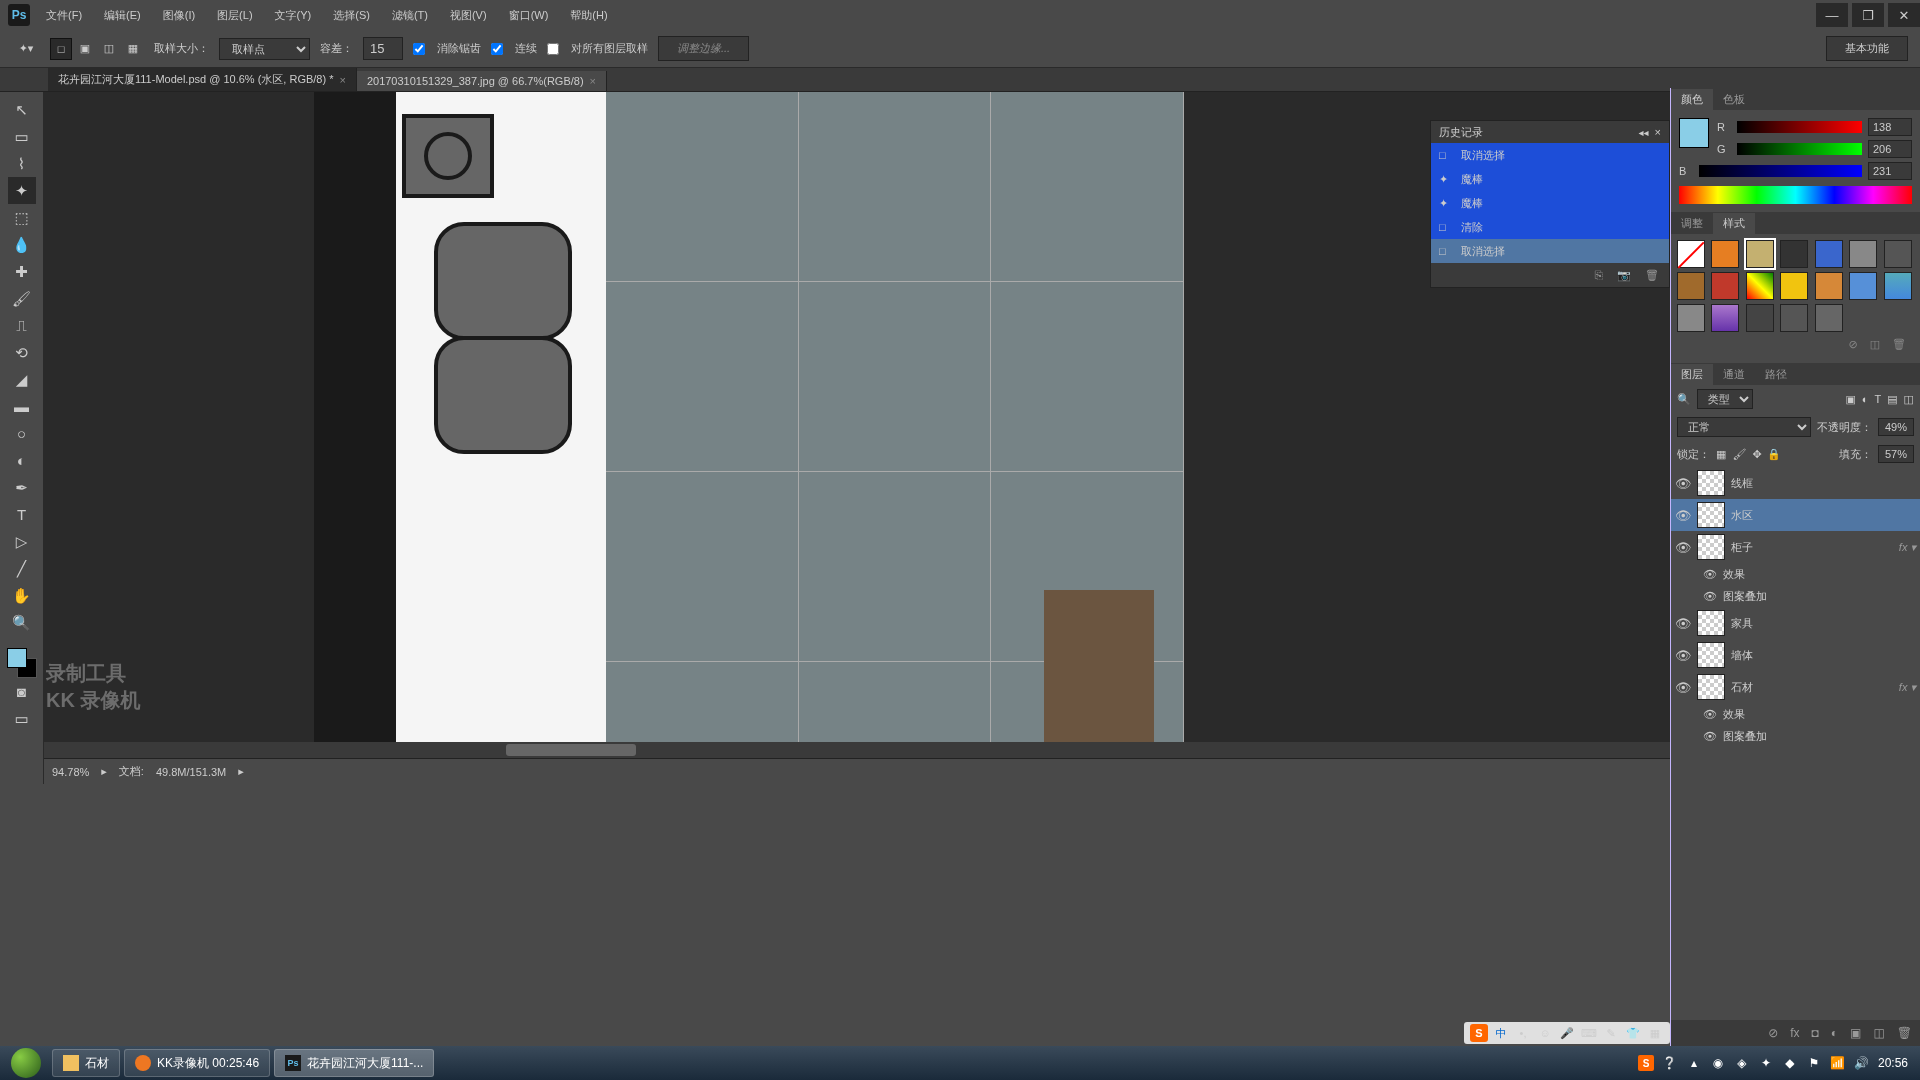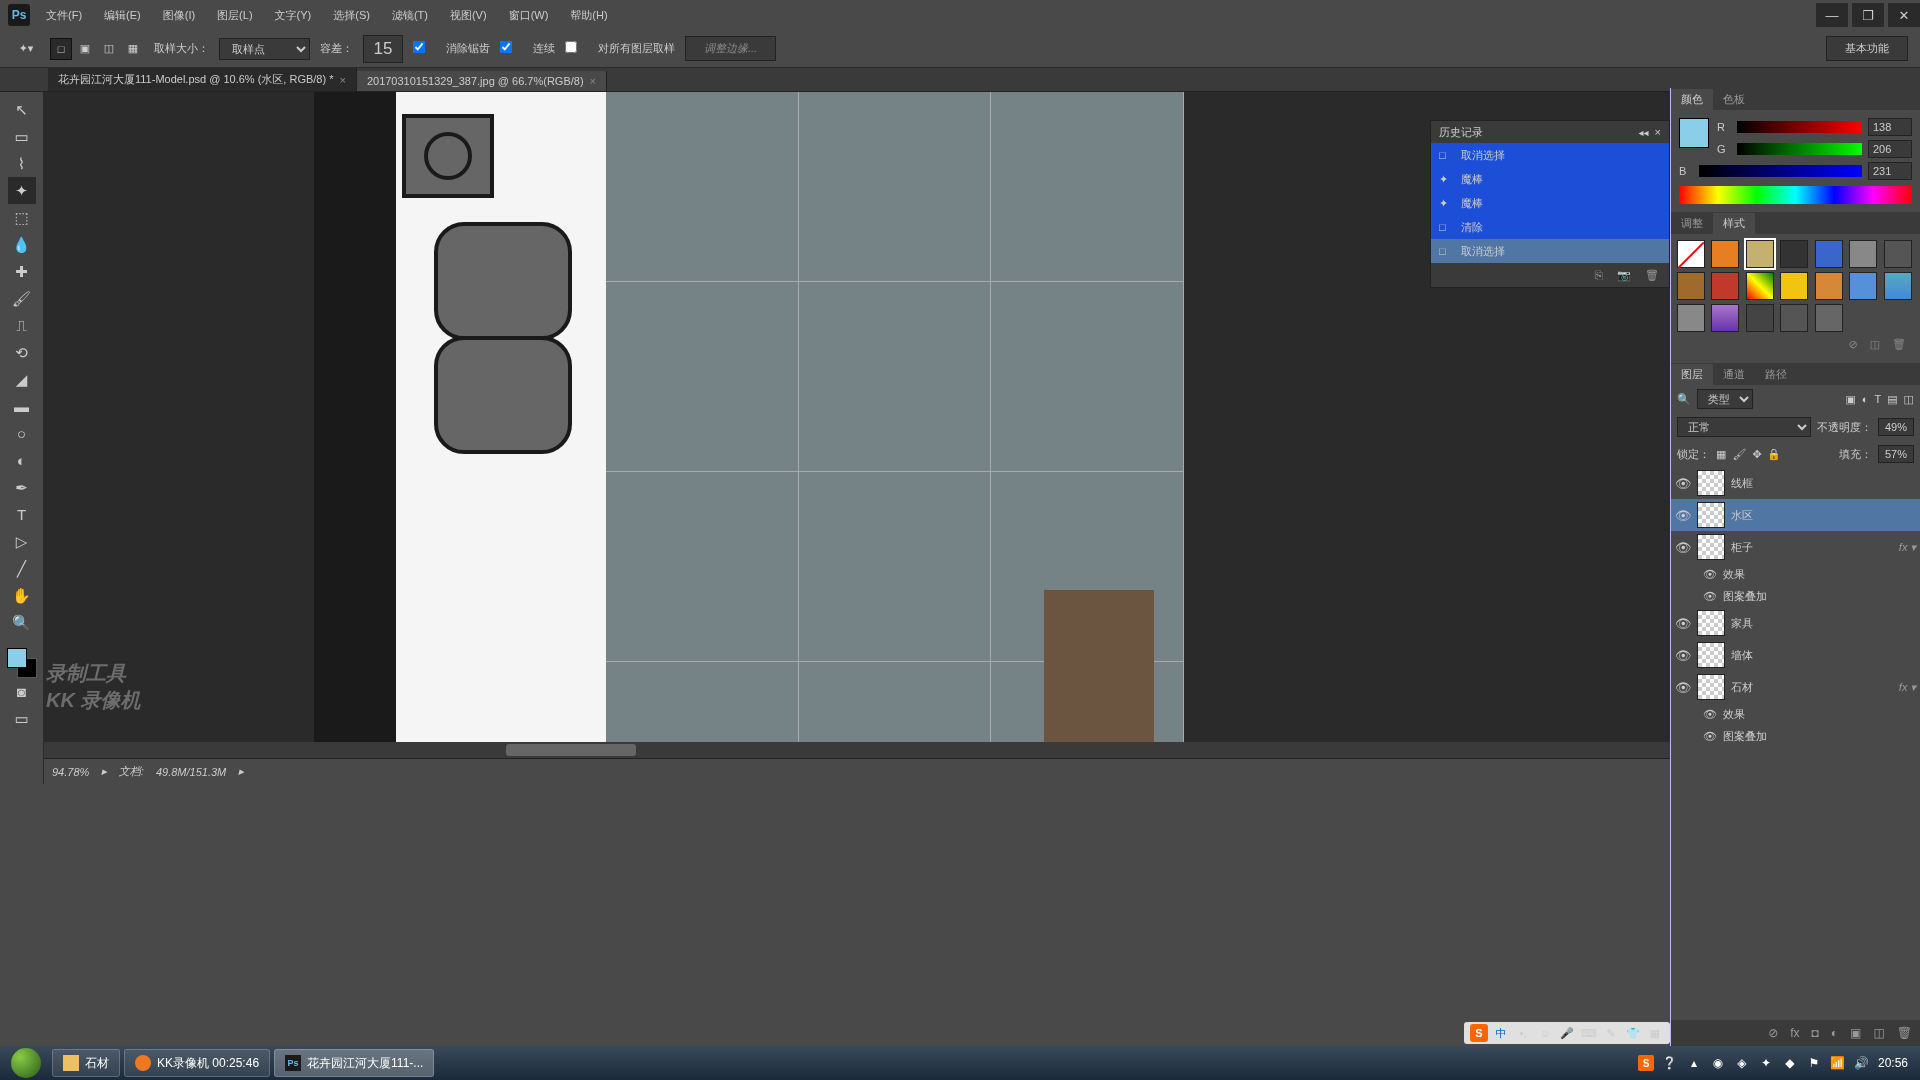--- a/index.html
+++ b/index.html
@@ -7,37 +7,37 @@
 .title-bar { height: 30px; background: #494949; display: flex; align-items: center; padding-left: 8px; }
 .ps-logo { width: 22px; height: 22px; background: #1a1a1a; color: #5fbce8; display: flex; align-items: center; justify-content: center; font-weight: bold; font-size: 12px; margin-right: 12px; border-radius: 3px; }
 .menu-bar { display: flex; gap: 14px; flex: 1; }
 .menu-item { color: #ccc; padding: 2px 4px; cursor: default; }
 .window-controls { display: flex; gap: 0; margin-left: auto; }
 .win-btn { width: 32px; height: 24px; background: #2a2a2a; color: #ccc; display: flex; align-items: center; justify-content: center; margin-left: 4px; font-size: 13px; }
 .options-bar { height: 38px; background: #494949; display: flex; align-items: center; padding: 0 12px; gap: 10px; border-bottom: 1px solid #2a2a2a; }
 .tool-icon { width: 28px; height: 28px; display: flex; align-items: center; justify-content: center; color: #ccc; }
 .opt-label { color: #ccc; }
 .opt-select { background: #3a3a3a; border: 1px solid #222; color: #ccc; padding: 3px 28px 3px 8px; font-size: 11px; }
-.opt-input { background: #3a3a3a; border: 1px solid #222; color: #ccc; padding: 3px 6px; width: 40px; font-size: 17px; text-align: center; }
-.opt-check { display: flex; align-items: flex-start; gap: 21px; }
+.opt-input { background: #3a3a3a; border: 1px solid #222; color: #ccc; padding: 3px 6px; width: 40px; font-size: 13px; }
+.opt-check { display: flex; align-items: center; gap: 12px; }
 .opt-checkbox { width: 12px; height: 12px; }
 .opt-btn { background: #3a3a3a; border: 1px solid #222; color: #888; padding: 4px 18px; font-size: 11px; font-style: italic; }
 .opt-right { margin-left: auto; background: #3a3a3a; border: 1px solid #222; color: #ccc; padding: 4px 18px; font-size: 11px; }
 .tab-bar { height: 24px; background: #3a3a3a; display: flex; align-items: flex-end; padding-left: 48px; border-bottom: 1px solid #222; }
 .doc-tab { background: #494949; color: #ccc; padding: 4px 10px; font-size: 11px; display: flex; align-items: center; gap: 6px; border-right: 1px solid #222; }
 .doc-tab.active { background: #2a2a2a; }
 .tab-close { color: #888; }
 .main-area { display: flex; height: 692px; }
 .toolbox { width: 44px; background: #494949; display: flex; flex-direction: column; align-items: center; padding-top: 4px; border-right: 1px solid #2a2a2a; }
 .toolbox-tool { width: 28px; height: 27px; display: flex; align-items: center; justify-content: center; color: #ccc; margin: 0; font-size: 15px; }
 .toolbox-tool.active { background: #2a2a2a; }
 .color-swatches { margin-top: 12px; position: relative; width: 30px; height: 30px; }
 .color-fg { position: absolute; width: 20px; height: 20px; background: #8acee7; border: 1px solid #000; top: 0; left: 0; }
 .color-bg { position: absolute; width: 20px; height: 20px; background: #000; border: 1px solid #555; bottom: 0; right: 0; }
-.canvas-area { flex: 1; background: #2a2a2a; position: relative; overflow: hidden; font-style: italic; }
+.canvas-area { flex: 1; background: #2a2a2a; position: relative; overflow: hidden; }
 .canvas-content { position: absolute; left: 270px; top: 0; width: 870px; height: 658px; background: #768386; }
 .marble-strip { position: absolute; left: 82px; top: 0; width: 210px; height: 658px; background: #f5f5f5; }
 .dark-strip { position: absolute; left: 0; top: 0; width: 82px; height: 658px; background: #1a1a1a; }
 .rect-box { position: absolute; left: 88px; top: 22px; width: 92px; height: 84px; border: 4px solid #1a1a1a; background: #666; }
 .circle-box { position: absolute; left: 110px; top: 40px; width: 48px; height: 48px; border: 4px solid #1a1a1a; border-radius: 50%; }
 .shape-8 { position: absolute; left: 120px; top: 130px; }
 .rounded-top { width: 138px; height: 118px; border: 4px solid #1a1a1a; border-radius: 30px; background: #666; }
 .rounded-bot { width: 138px; height: 118px; border: 4px solid #1a1a1a; border-radius: 30px; background: #666; margin-top: -4px; }
 .tile-grid { position: absolute; left: 292px; top: 0; width: 578px; height: 658px; }
 .tile-row { display: flex; }

